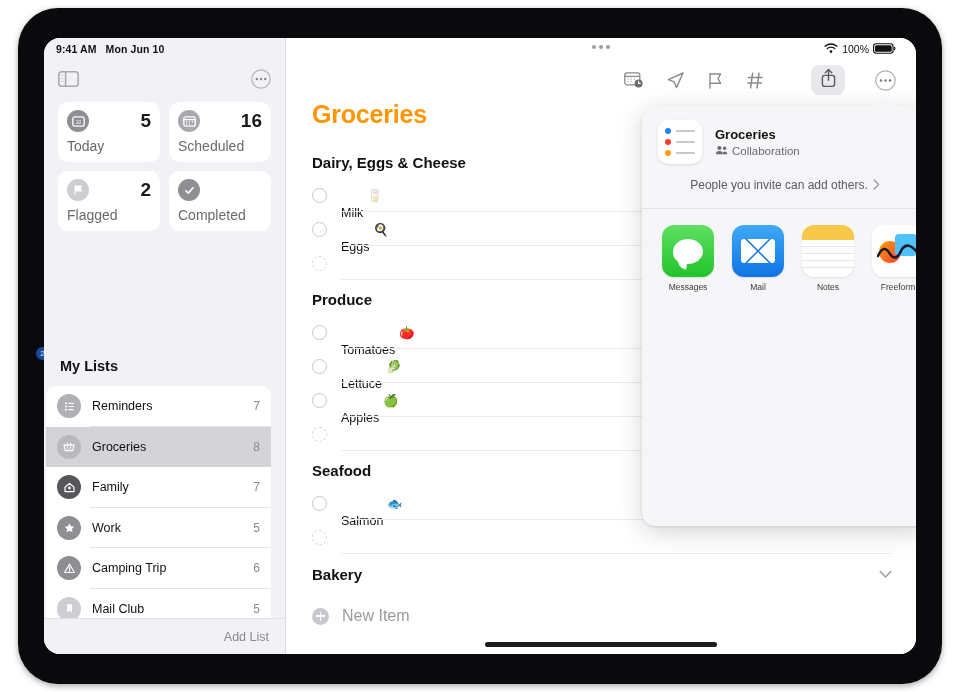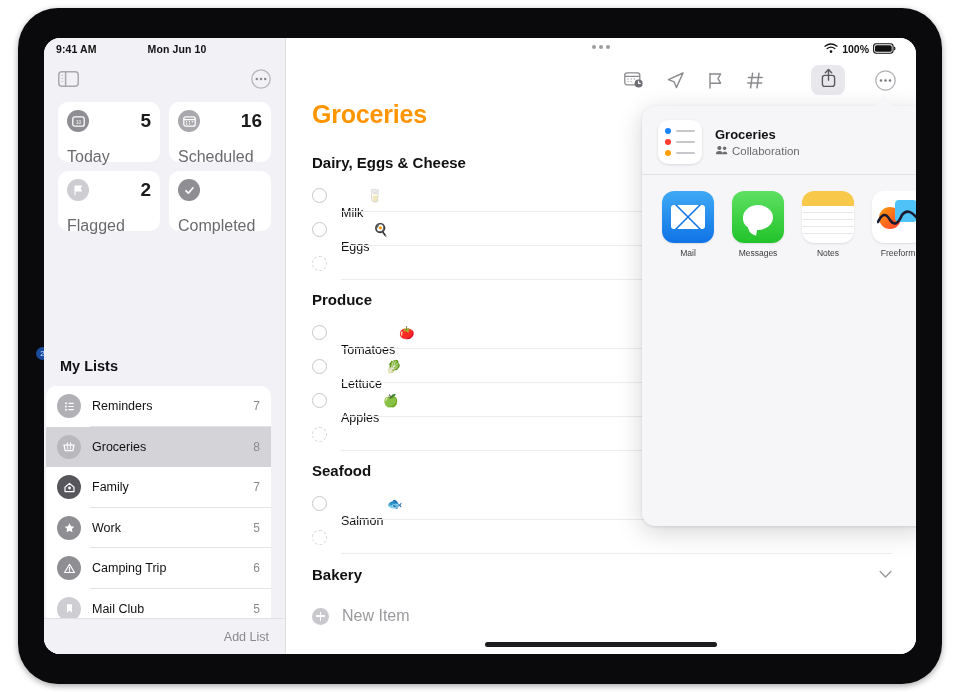--- a/index.html
+++ b/index.html
@@ -48,21 +48,20 @@
     position: relative;
     border-right: 1px solid #dededf;
   }
   #status-bar {
     position: absolute; top: 0; left: 0; right: 0;
     height: 22px;
     display: flex; align-items: center;
     padding-left: 12px;
     font-size: 10.5px; font-weight: bold; color: #111;
     letter-spacing: 0.1px;
-    gap: 42px;
   }
   #status-time { margin-right: 9px; }
 
   #sidebar-toolbar {
     position: absolute; top: 24px; left: 0; right: 0;
     height: 38px;
     display: flex; align-items: center; justify-content: space-between;
     padding: 0 14px;
   }
   .sb-icon-btn { cursor: default; }
@@ -78,21 +77,21 @@
     padding: 8px 9px 0 9px;
     position: relative;
   }
   .smart-top { display: flex; align-items: center; justify-content: space-between; }
   .smart-badge {
     width: 22px; height: 22px; border-radius: 50%;
     display: flex; align-items: center; justify-content: center;
     color: #fff;
   }
   .smart-count { font-size: 19px; font-weight: bold; color: #1a1a1a; }
-  .smart-label { font-size: 16px; color: #6a6a6e; margin-top: 16px; }
+  .smart-label { font-size: 14px; color: #6a6a6e; margin-top: 6px; }
 
   #my-lists-header {
     position: absolute; top: 320px; left: 16px;
     font-size: 14.5px; font-weight: bold; color: #111;
   }
 
   #list-group {
     position: absolute; top: 348px; left: 2px; right: 14px;
     background: #ffffff;
     border-radius: 10px;
@@ -562,21 +561,21 @@
         </div>
 
         <div style="position:absolute; top:2px; right:20px; display:flex; align-items:center; gap:4px;">
           <span>
             <svg width="14" height="11" viewBox="0 0 14 11">
               <path d="M1 3.2 Q7 -1.2 13 3.2" fill="none" stroke="#111" stroke-width="1.3" stroke-linecap="round"></path>
               <path d="M3.2 5.6 Q7 2.8 10.8 5.6" fill="none" stroke="#111" stroke-width="1.3" stroke-linecap="round"></path>
               <circle cx="7" cy="8.6" r="1.3" fill="#111"></circle>
             </svg>
           </span>
-          <span style="font-size:10.5px; font-weight:bold; color:#111;">100%</span>
+          <span style="font-size:10.5px; font-weight:normal; color:#111;">100%</span>
           <span>
             <svg width="23" height="11" viewBox="0 0 23 11">
               <rect x="0.6" y="0.8" width="19.5" height="9.4" rx="2.6" fill="none" stroke="#111" stroke-width="1.1"></rect>
               <rect x="2" y="2.2" width="16.7" height="6.6" rx="1.6" fill="#111"></rect>
               <path d="M21.2 4 Q22.6 5.5 21.2 7" fill="none" stroke="#111" stroke-width="1.1"></path>
             </svg>
           </span>
         </div>
 
         <div id="content-scroll">
@@ -706,37 +705,45 @@
                 <path d="M0.9 9.2 Q0.9 6 4.4 6 Q7.9 6 7.9 9.2 Z" fill="#6c6c70"></path>
                 <circle cx="9.6" cy="3.2" r="1.7" fill="#6c6c70"></circle>
                 <path d="M7.6 9.2 Q7.6 6.6 9.6 6.6 Q12.3 6.6 12.3 9.2 Z" fill="#6c6c70"></path>
               </svg>
             </span>
             <span>Collaboration</span>
           </div>
         </div>
       </div>
 
+      <div id="pop-invite-row">
+        <span id="pop-invite-text">People you invite can add others.</span>
+        <span>
+          <svg width="7" height="11" viewBox="0 0 7 11">
+            <path d="M1.2 1 L5.6 5.5 L1.2 10" fill="none" stroke="#9a9a9e" stroke-width="1.3" stroke-linecap="round" stroke-linejoin="round"></path>
+          </svg>
+        </span>
+      </div>
 
       <div id="pop-divider"></div>
 
       <div id="app-row">
+
+        <div class="app-item">
+          <div class="app-tile tile-messages">
+            <div class="bubble"></div>
+          </div>
+          <div class="app-label">Messages</div>
+        </div>
 
         <div class="app-item">
           <div class="app-tile tile-mail">
             <div class="envelope"></div>
           </div>
           <div class="app-label">Mail</div>
-        </div>
-
-        <div class="app-item">
-          <div class="app-tile tile-messages">
-            <div class="bubble"></div>
-          </div>
-          <div class="app-label">Messages</div>
         </div>
 
         <div class="app-item">
           <div class="app-tile tile-notes">
             <div class="notes-top"></div>
             <div class="notes-line"></div>
               <div class="notes-line"></div>
             <div class="notes-line"></div>
               <div class="notes-line"></div>
           </div>

